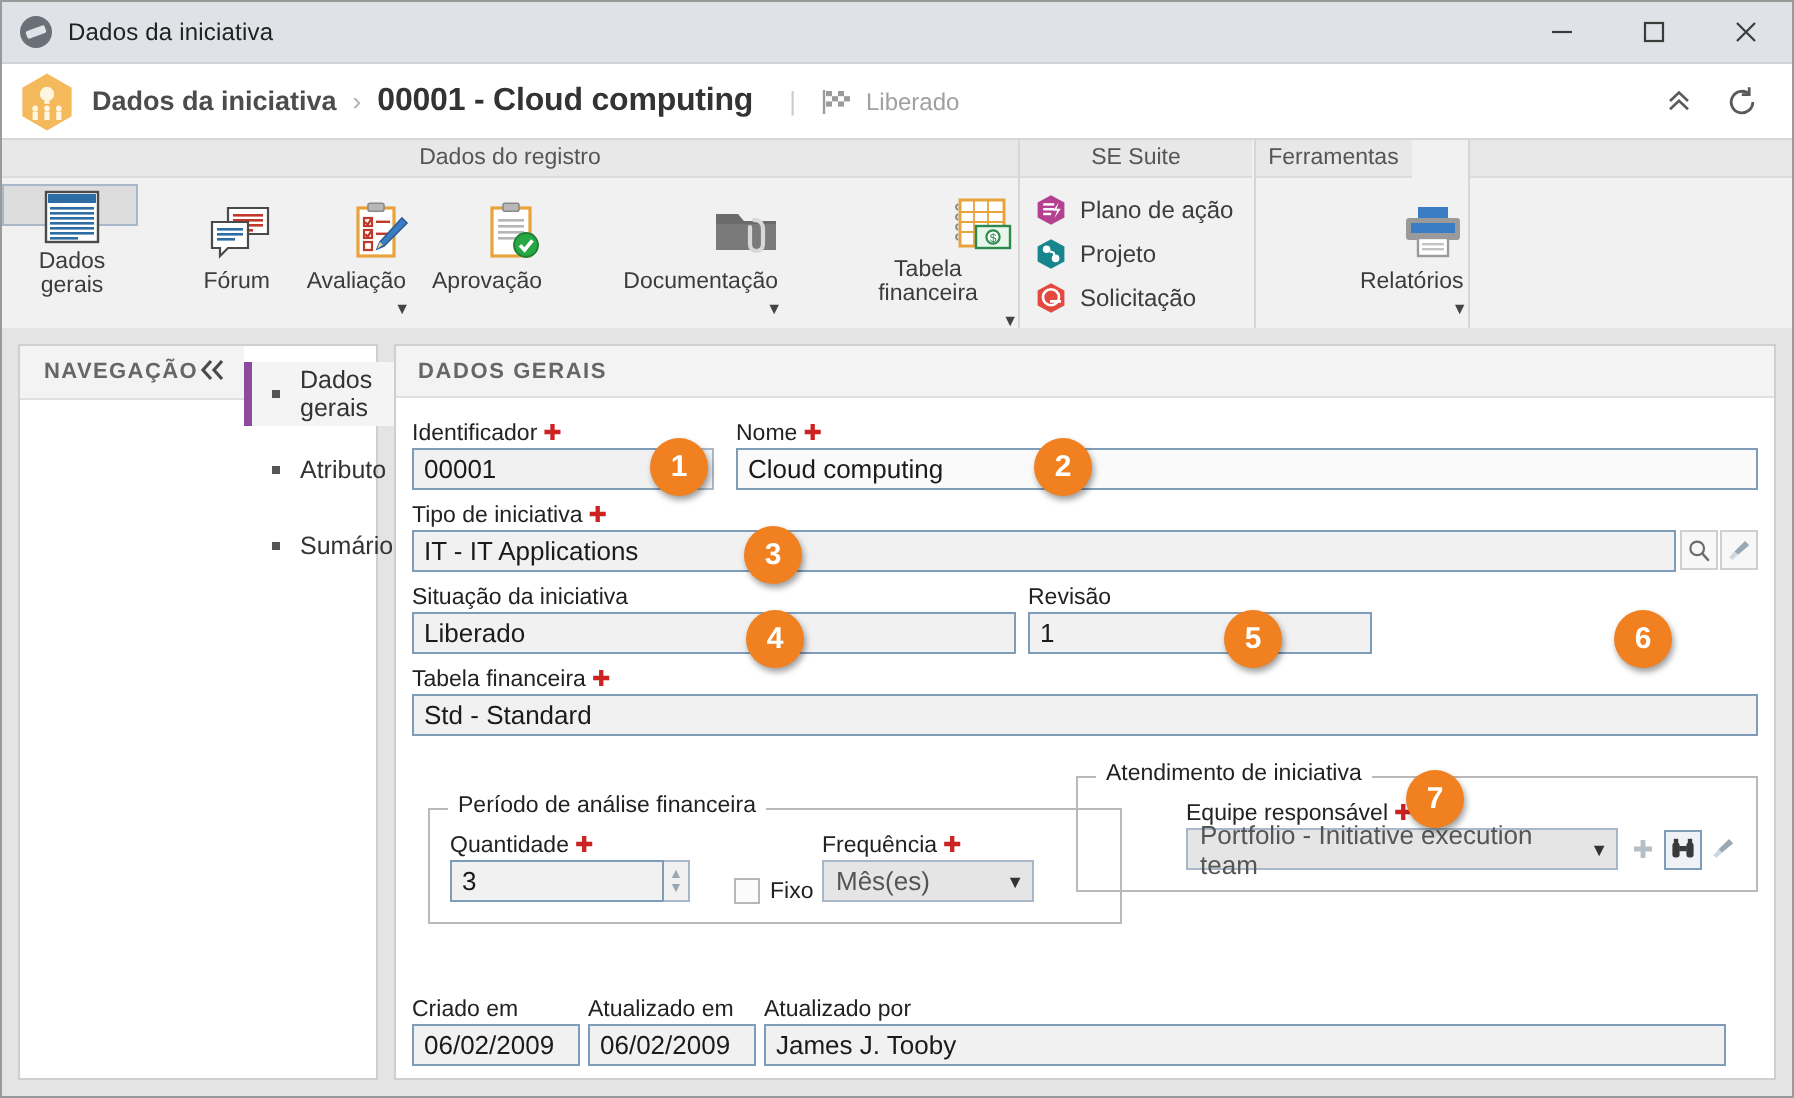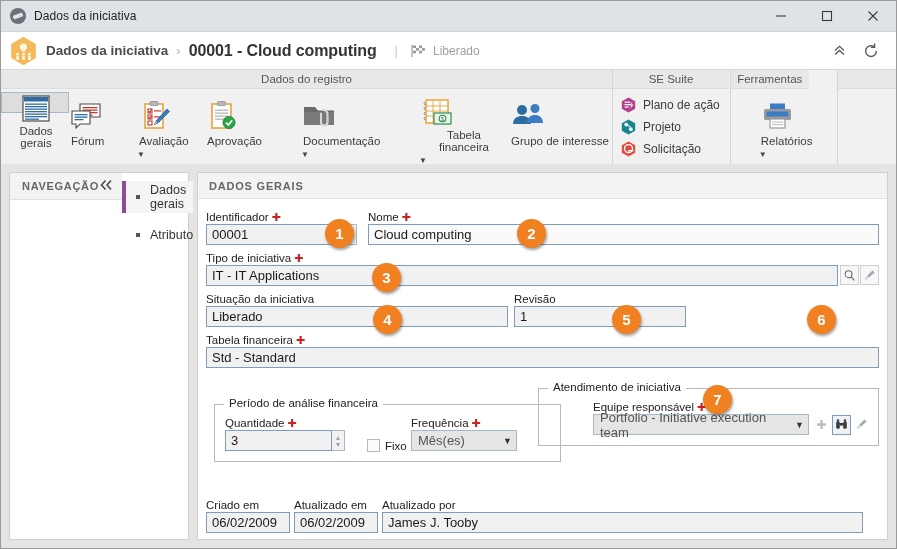--- a/index.html
+++ b/index.html
@@ -101,21 +101,21 @@
     border-bottom: 1px solid #dcdcdc;
     font-size: 11.5px; color: #555;
     display: flex; align-items: center; justify-content: center;
   }
   .rgroup-body {
     flex: 1 1 auto; display: flex; align-items: flex-start;
     padding-top: 3px; background: #f1f1f1;
   }
   .rbtn {
     width: 68px; height: 71px;
-    display: flex; flex-direction: column; align-items: flex-start;
+    display: flex; flex-direction: column; align-items: flex-end;
     padding-top: 5px;
   }
   .rbtn.sel { background: #dddddd; }
   .rbtn .ricon { height: 38px; display: flex; align-items: center; justify-content: center; }
   .rbtn .rlabel {
     font-size: 11.5px; color: #3c3c3c; text-align: center;
     line-height: 12px; padding: 0 2px;
   }
   .rbtn .rcaret {
     font-size: 8px; color: #444; line-height: 9px; margin-top: 3px;
@@ -464,31 +464,20 @@
               </g>
               <rect x="15" y="16" width="17" height="11" fill="#e8f5ea" stroke="#2d8a4e" stroke-width="1.2"></rect>
               <circle cx="23.5" cy="21.5" r="3.3" fill="#ffffff" stroke="#2d8a4e" stroke-width="1.1"></circle>
               <text x="23.5" y="24" font-size="6" fill="#2d8a4e" text-anchor="middle" font-family="Liberation Sans">$</text>
             </svg>
           </div>
           <div class="rlabel">Tabela financeira</div>
           <div class="rcaret">▼</div>
         </div>
 
-        <div class="rbtn w100">
-          <div class="ricon">
-            <svg width="40" height="32" viewBox="0 0 40 32">
-              <circle cx="13" cy="10" r="5" fill="#2e6da4"></circle>
-              <path d="M4 24 C4 18 8.5 16 13 16 C17.5 16 22 18 22 24 Z" fill="#2e6da4"></path>
-              <circle cx="26" cy="8.5" r="4.5" fill="#3b7dc4"></circle>
-              <path d="M18 23 C18 17.5 22 15 26 15 C30 15 34 17.5 34 23 Z" fill="#3b7dc4"></path>
-            </svg>
-          </div>
-          <div class="rlabel">Grupo de interesse</div>
-        </div>
 
       </div>
     </div>
 
     <div class="rgroup">
       <div class="rgroup-title" style="width:116px">SE Suite</div>
       <div class="rgroup-body">
         <div class="selist">
           <div class="seitem">
             <span class="sedot">
@@ -567,20 +556,24 @@
         </div>
       </div>
       <div class="nav-items">
         <div class="nav-item active">
           <span class="nav-bullet"></span>
           <span>Dados gerais</span>
         </div>
         <div class="nav-item" style="margin-top:6px">
           <span class="nav-bullet"></span>
           <span>Atributo</span>
+        </div>
+        <div class="nav-item" style="margin-top:6px">
+          <span class="nav-bullet"></span>
+          <span>Sumário</span>
         </div>
       </div>
     </div>
 
     <div class="panel">
       <div class="panel-head">
         <div class="panel-head-title">DADOS GERAIS</div>
       </div>
 
       <div class="form">

